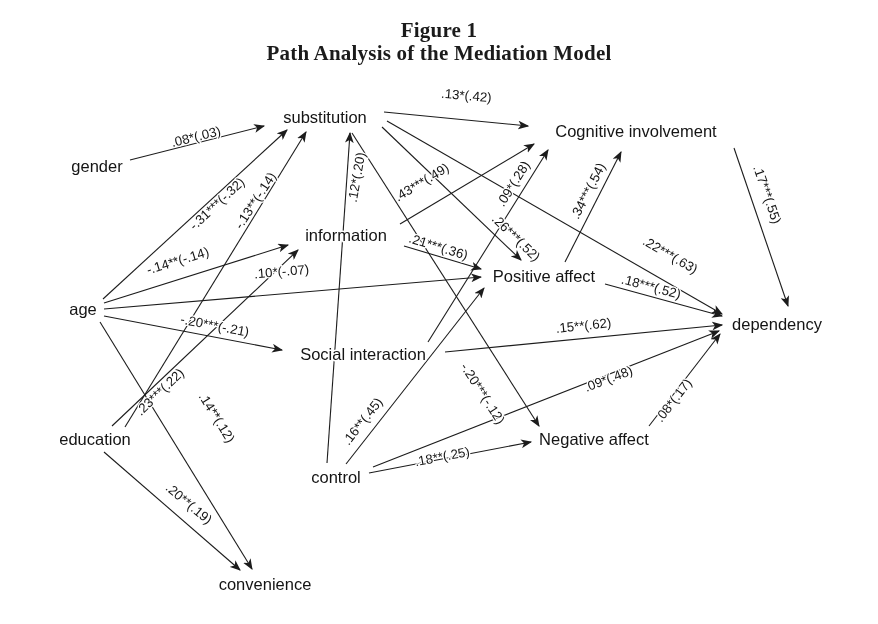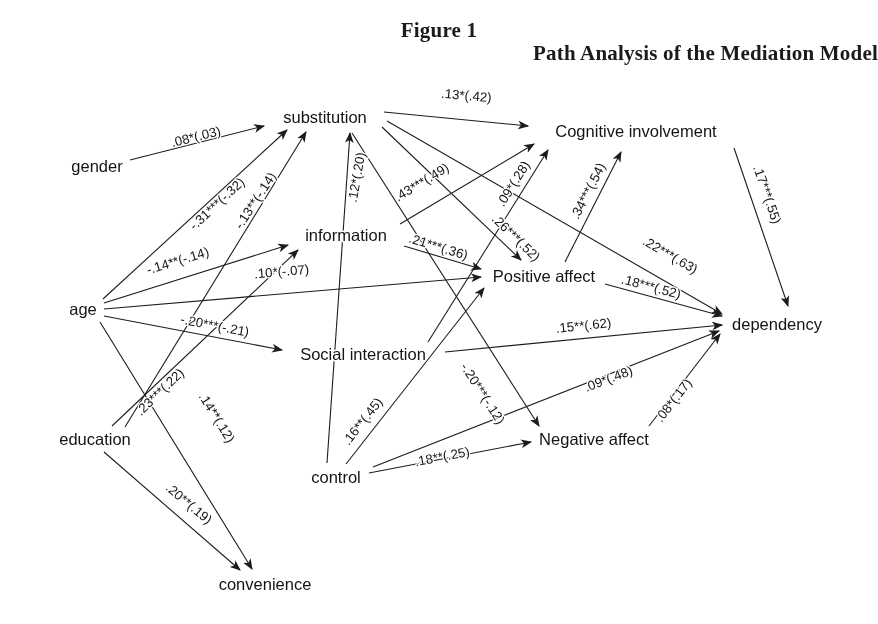--- a/index.html
+++ b/index.html
@@ -5,21 +5,21 @@
   html,body{margin:0;padding:0;background:#ffffff;}
   .page{
     position:relative;width:878px;height:624px;background:#ffffff;
     overflow:hidden;font-family:"Liberation Serif",serif;
   }
   .fig-title,.fig-subtitle{
     position:absolute;left:0;width:100%;text-align:center;
     font-family:"Liberation Serif",serif;font-weight:bold;color:#1b1b1b;
   }
   .fig-title{top:18px;font-size:21px;letter-spacing:.2px;}
-  .fig-subtitle{top:41px;font-size:21px;letter-spacing:.2px;text-align:right;}
+  .fig-subtitle{top:41px;font-size:21px;letter-spacing:.2px;}
   svg.diagram{position:absolute;left:0;top:0;}
   .edge-line{stroke:#1c1c1c;stroke-width:1.1;fill:none;}
   .node-label{
     font-family:"Liberation Sans",sans-serif;font-size:16.5px;fill:#141414;
     paint-order:stroke;stroke:#ffffff;stroke-width:3px;stroke-linejoin:round;
   }
   .edge-label{
     font-family:"Liberation Sans",sans-serif;font-size:13.2px;fill:#141414;
     text-anchor:middle;paint-order:stroke;stroke:#ffffff;stroke-width:2.5px;
     stroke-linejoin:round;

